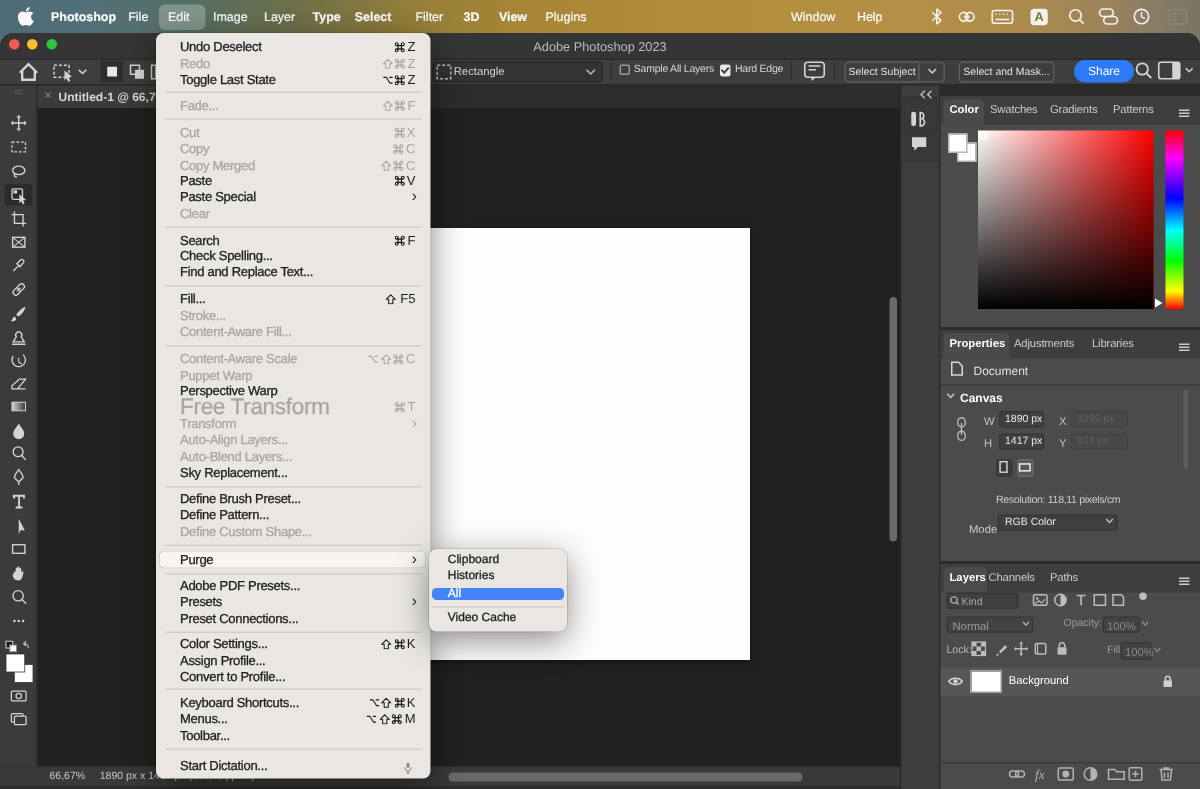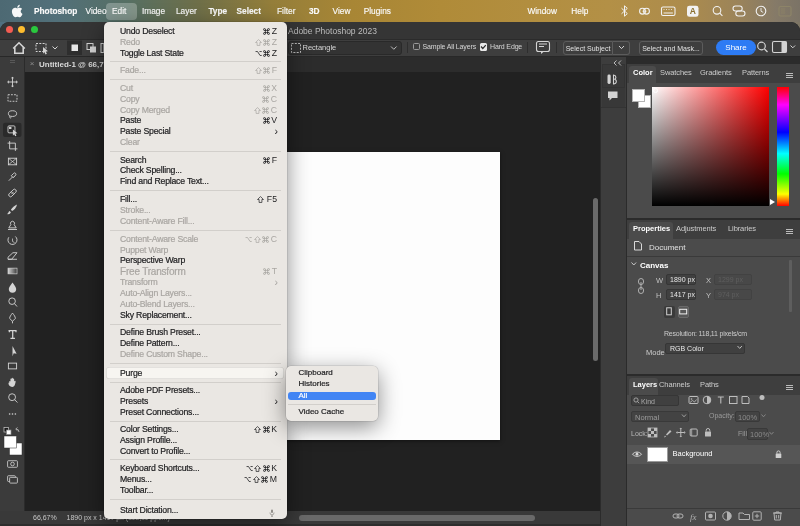--- a/index.html
+++ b/index.html
@@ -5,21 +5,21 @@
 body{position:relative;font-family:"Liberation Sans",sans-serif;background:#1f2022;-webkit-font-smoothing:antialiased}
 .abs{position:absolute}
 </style></head><body>
 <div class="abs" style="left:0;top:22px;width:16px;height:16px;background:#507080"></div>
 <div class="abs" style="right:0;top:22px;width:16px;height:16px;background:#7e7665"></div>
 <div class="abs" style="left:0;top:22px;width:800px;height:504px;border-radius:9px 9px 0 0;overflow:hidden;background:#212121">
 <div class="abs" style="left:0;top:0;width:800px;height:17px;background:#353535"></div>
     <div class="abs" style="left:5.700000000000001px;top:3.6px;width:7.2px;height:7.2px;border-radius:50%;background:#f45c52"></div>
     <div class="abs" style="left:18.099999999999998px;top:3.6px;width:7.2px;height:7.2px;border-radius:50%;background:#fdbc2e"></div>
     <div class="abs" style="left:30.6px;top:3.6px;width:7.2px;height:7.2px;border-radius:50%;background:#2ac83e"></div>
-    <div class="abs" style="left:288px;top:3px;width:200px;height:12px;line-height:12px;font-size:8.5px;color:#bcbcbc">Adobe Photoshop 2023</div>
+    <div class="abs" style="left:300px;top:3px;width:200px;height:12px;line-height:12px;text-align:center;font-size:8.5px;color:#bcbcbc">Adobe Photoshop 2023</div>
     <div class="abs" style="left:0;top:17px;width:800px;height:18px;background:#3e3e3e;border-top:1px solid #2b2b2b;border-bottom:1px solid #282828"></div>
     <div class="abs" style="left:288px;top:18.5px;width:114px;height:14.5px;background:#333333;border:1px solid #292929;border-radius:3px"></div>
     <div class="abs" style="left:302.5px;top:20px;width:70px;height:12px;line-height:12px;font-size:7.5px;color:#d6d6d6">Rectangle</div>
     <div class="abs" style="left:407px;top:20px;width:1px;height:11px;background:#2e2e2e"></div>
     <div class="abs" style="left:527px;top:20px;width:1px;height:11px;background:#2e2e2e"></div>
     <div class="abs" style="left:556px;top:20px;width:1px;height:11px;background:#2e2e2e"></div>
     <div class="abs" style="left:412.5px;top:21px;width:7px;height:7px;border:1px solid #9a9a9a;border-radius:1.5px"></div>
     <div class="abs" style="left:422.5px;top:19px;width:70px;height:11px;line-height:11px;letter-spacing:-0.15px;font-size:7px;color:#d6d6d6">Sample All Layers</div>
     <div class="abs" style="left:479.5px;top:21px;width:7.5px;height:7.5px;background:#e8e8e8;border-radius:1.5px"></div>
     <div class="abs" style="left:490px;top:19px;width:60px;height:11px;line-height:11px;letter-spacing:-0.15px;font-size:7px;color:#d6d6d6">Hard Edge</div>
@@ -325,29 +325,29 @@
           <rect x="-3.2" y="0" width="9.2" height="5" rx="2.5"></rect>
         </g>
 <circle cx="761" cy="11" r="4.8"></circle>
         <path d="M761 8v3.2l2.2 1.2" stroke-width="0.9"></path>
 </g>
 <rect x="779" y="6.5" width="12" height="9.5" rx="1.5" fill="none" stroke="#8d8468" stroke-width="1.2"></rect>
       <path d="M781 9h4M781 11h4M781 13h4" stroke="#8d8468" stroke-width="0.8"></path>
 </svg>
 <div class="abs" style="left:106px;top:2.5px;width:31px;height:17px;border-radius:4px;background:rgba(255,255,255,0.26)"></div>
 <div class="abs" style="left:34px;top:5px;height:12px;line-height:12px;font-size:8.3px;font-weight:bold;color:#fafafa;-webkit-text-stroke:0.15px">Photoshop</div>
-<div class="abs" style="left:85.5px;top:5px;height:12px;line-height:12px;font-size:8.3px;font-weight:normal;color:#fafafa;-webkit-text-stroke:0.15px">Video</div>
+<div class="abs" style="left:85.5px;top:5px;height:12px;line-height:12px;font-size:8.3px;font-weight:normal;color:#fafafa;-webkit-text-stroke:0.15px">File</div>
 <div class="abs" style="left:112px;top:5px;height:12px;line-height:12px;font-size:8.3px;font-weight:normal;color:#fafafa;-webkit-text-stroke:0.15px">Edit</div>
 <div class="abs" style="left:142px;top:5px;height:12px;line-height:12px;font-size:8.3px;font-weight:normal;color:#fafafa;-webkit-text-stroke:0.15px">Image</div>
 <div class="abs" style="left:176px;top:5px;height:12px;line-height:12px;font-size:8.3px;font-weight:normal;color:#fafafa;-webkit-text-stroke:0.15px">Layer</div>
 <div class="abs" style="left:208.4px;top:5px;height:12px;line-height:12px;font-size:8.3px;font-weight:bold;color:#fafafa;-webkit-text-stroke:0.15px">Type</div>
 <div class="abs" style="left:236.5px;top:5px;height:12px;line-height:12px;font-size:8.3px;font-weight:bold;color:#fafafa;-webkit-text-stroke:0.15px">Select</div>
 <div class="abs" style="left:277px;top:5px;height:12px;line-height:12px;font-size:8.3px;font-weight:normal;color:#fafafa;-webkit-text-stroke:0.15px">Filter</div>
 <div class="abs" style="left:309px;top:5px;height:12px;line-height:12px;font-size:8.3px;font-weight:bold;color:#fafafa;-webkit-text-stroke:0.15px">3D</div>
-<div class="abs" style="left:332.6px;top:5px;height:12px;line-height:12px;font-size:8.3px;font-weight:normal;color:#fafafa;-webkit-text-stroke:0.15px">View</div>
+<div class="abs" style="left:332.6px;top:5px;height:12px;line-height:12px;font-size:8.3px;font-weight:bold;color:#fafafa;-webkit-text-stroke:0.15px">View</div>
 <div class="abs" style="left:363.7px;top:5px;height:12px;line-height:12px;font-size:8.3px;font-weight:normal;color:#fafafa;-webkit-text-stroke:0.15px">Plugins</div>
 <div class="abs" style="left:527.4px;top:5px;height:12px;line-height:12px;font-size:8.3px;font-weight:normal;color:#fafafa;-webkit-text-stroke:0.15px">Window</div>
 <div class="abs" style="left:571.3px;top:5px;height:12px;line-height:12px;font-size:8.3px;font-weight:normal;color:#fafafa;-webkit-text-stroke:0.15px">Help</div>
 </div>
 <div class="abs" style="left:104px;top:22px;width:182.5px;height:497px;background:#eae7e3;border-radius:5px;box-shadow:0 6px 22px rgba(0,0,0,0.45),0 0 0 0.5px rgba(0,0,0,0.15)"></div>
 <div class="abs" style="left:106px;top:367.2px;width:178px;height:12.2px;border-radius:3.5px;background:#f7f5f1;box-shadow:inset 0 0 0 0.6px rgba(0,0,0,0.16)"></div>
 <div class="abs" style="left:120px;top:26.0px;height:11px;line-height:11px;font-size:8.7px;letter-spacing:-0.2px;color:#1d1d1f;white-space:nowrap;-webkit-text-stroke:0.2px">Undo Deselect</div>
 <div class="abs" style="left:180px;top:26.0px;width:97px;height:11px;line-height:11px;font-size:8.7px;color:#1d1d1f;display:flex;justify-content:flex-end;align-items:center">
     <span style="display:inline-flex;align-items:center;gap:1.5px">
       <svg width="7" height="7" viewBox="0 0 10 10" style="vertical-align:-0.5px">
@@ -531,21 +531,21 @@
           <circle cx="7.9" cy="2.1" r="1.4"></circle>
           <circle cx="2.1" cy="7.9" r="1.4"></circle>
           <circle cx="7.9" cy="7.9" r="1.4"></circle>
         </g>
       </svg>
       <span style="letter-spacing:0">C</span>
     </span>
   </div>
 <div class="abs" style="left:120px;top:244.5px;height:11px;line-height:11px;font-size:8.7px;letter-spacing:-0.2px;color:#a9a6a2;white-space:nowrap;-webkit-text-stroke:0.2px">Puppet Warp</div>
 <div class="abs" style="left:120px;top:255.39999999999998px;height:11px;line-height:11px;font-size:8.7px;letter-spacing:-0.2px;color:#1d1d1f;white-space:nowrap;-webkit-text-stroke:0.2px">Perspective Warp</div>
-<div class="abs" style="left:120px;top:266.3px;height:11px;line-height:11px;font-size:10px;letter-spacing:-0.2px;color:#a9a6a2;white-space:nowrap;-webkit-text-stroke:0.2px">Free Transform</div>
+<div class="abs" style="left:120px;top:266.3px;height:11px;line-height:11px;font-size:15px;letter-spacing:-0.2px;color:#a9a6a2;white-space:nowrap;-webkit-text-stroke:0.2px">Free Transform</div>
 <div class="abs" style="left:180px;top:266.3px;width:97px;height:11px;line-height:11px;font-size:8.7px;color:#a9a6a2;display:flex;justify-content:flex-end;align-items:center">
     <span style="display:inline-flex;align-items:center;gap:1.5px">
       <svg width="7" height="7" viewBox="0 0 10 10" style="vertical-align:-0.5px">
         <g stroke="#a9a6a2" stroke-width="1.1" fill="none">
           <path d="M3.4 2.1v5.8M6.6 2.1v5.8M2.1 3.4h5.8M2.1 6.6h5.8"></path>
           <circle cx="2.1" cy="2.1" r="1.4"></circle>
           <circle cx="7.9" cy="2.1" r="1.4"></circle>
           <circle cx="2.1" cy="7.9" r="1.4"></circle>
           <circle cx="7.9" cy="7.9" r="1.4"></circle>
         </g>

